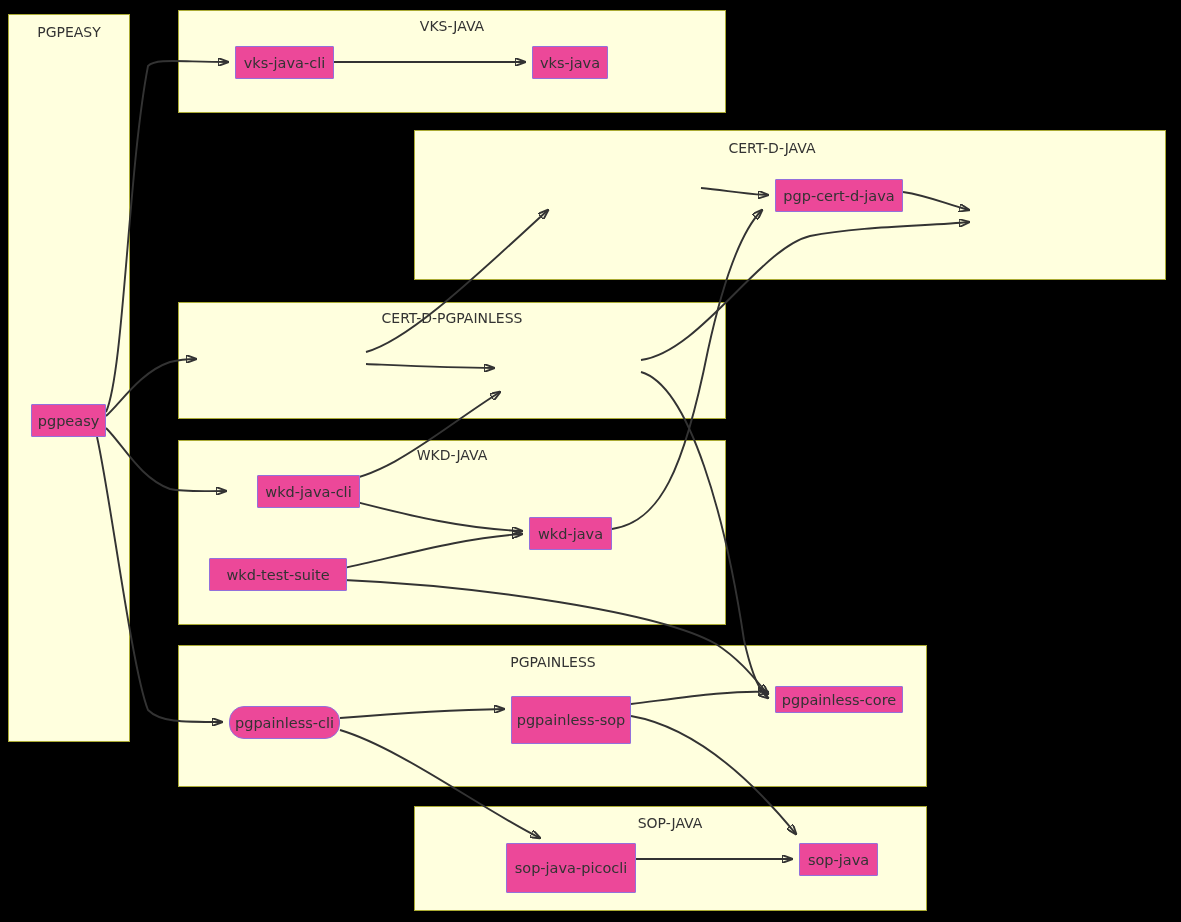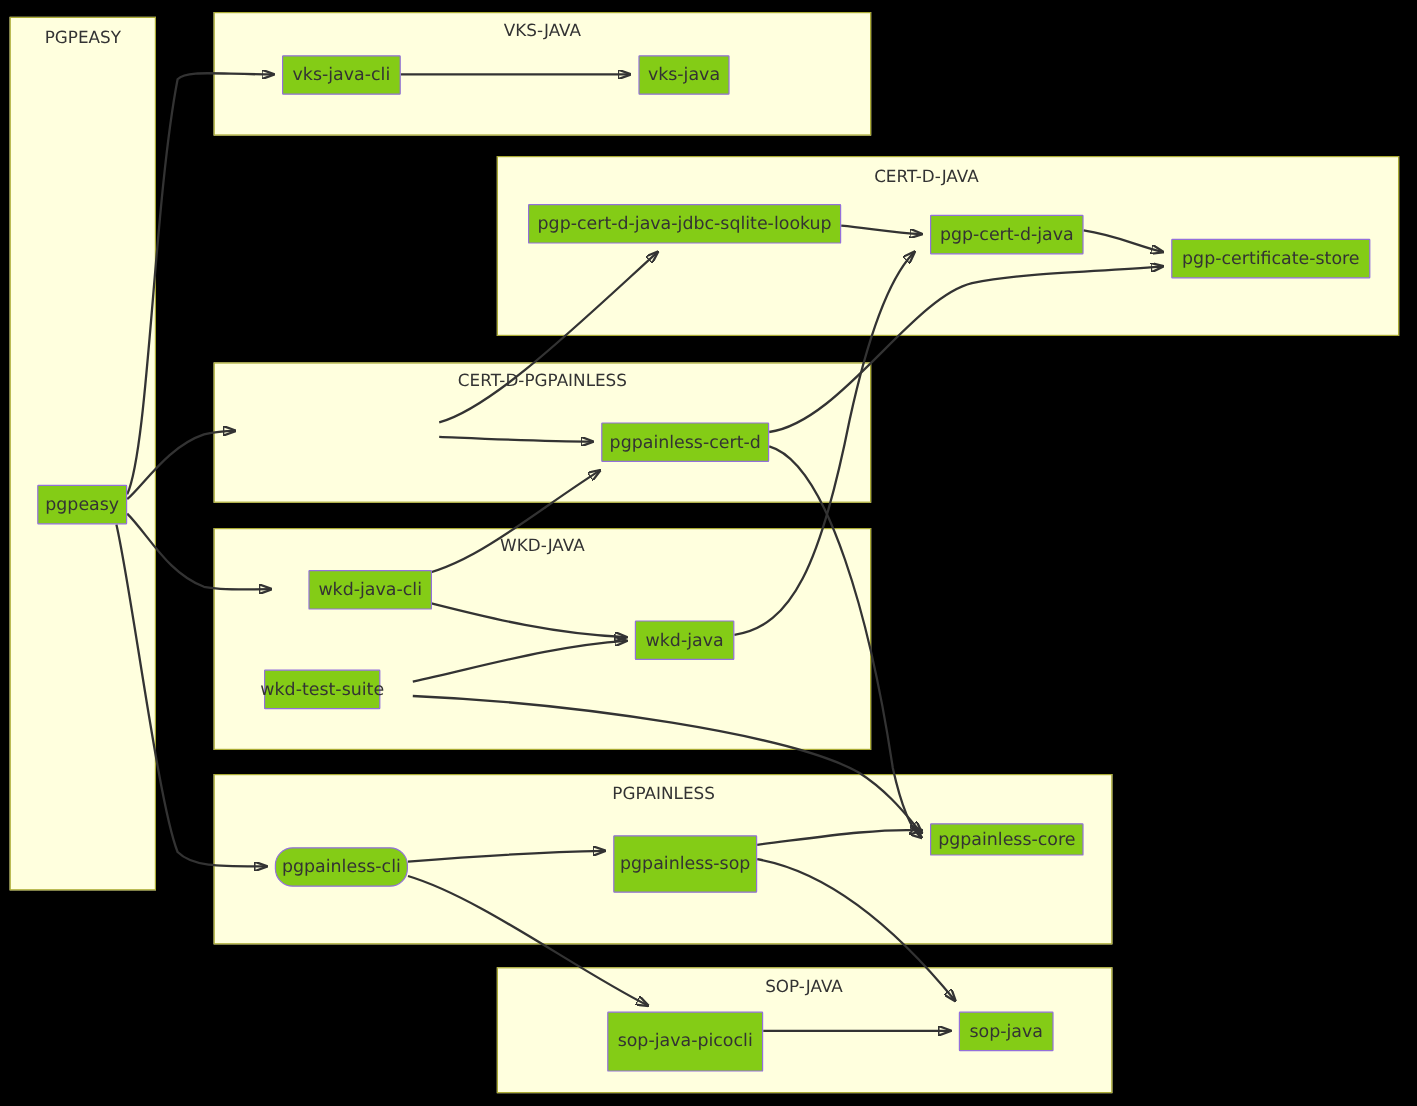--- a/index.html
+++ b/index.html
@@ -1,21 +1,21 @@
 <!DOCTYPE html>
 <html><head>
 <meta charset="utf-8">
 <style>
   html,body{margin:0;padding:0;background:#000;}
   #stage{position:relative;width:1181px;height:922px;background:#000;
          font-family:"DejaVu Sans","Liberation Sans",sans-serif;overflow:hidden;}
   .cluster{position:absolute;background:#ffffde;border:1px solid #aaaa33;box-sizing:border-box;}
   .cluster-label{position:absolute;transform:translateX(-50%);font-size:14px;color:#333;
                  white-space:nowrap;line-height:1;}
-  .node{position:absolute;background:#84cc16;border:1px solid #9370db;box-sizing:border-box;
+  .node{position:absolute;background:#ec4899;border:1px solid #9370db;box-sizing:border-box;
         display:flex;align-items:center;justify-content:center;font-size:14.5px;color:#333;
         white-space:nowrap;border-radius:1px;}
   #edges{position:absolute;left:0;top:0;width:1181px;height:922px;pointer-events:none;}
   #edges path{fill:none;stroke:#333333;stroke-width:1.9px;}
 </style>
 </head>
 <body>
 
 <div id="stage">
 
@@ -62,26 +62,23 @@
         <path d="M 340 730 C 400 748, 480 808, 540 838" marker-end="url(#arrow)"></path>
         <path d="M 631 704 C 680 698, 730 690, 768 692" marker-end="url(#arrow)"></path>
         <path d="M 631 716 C 700 728, 760 790, 796 834" marker-end="url(#arrow)"></path>
         <path d="M 636 859 C 690 859, 750 859, 792 859" marker-end="url(#arrow)"></path>
       </g>
   </svg>
 
   <div class="node" style="left: 31px; top: 404px; width: 75px; height: 33px;">pgpeasy</div>
   <div class="node" style="left: 235px; top: 46px; width: 99px; height: 33px;">vks-java-cli</div>
   <div class="node" style="left: 532px; top: 46px; width: 76px; height: 33px;">vks-java</div>
-  <div class="node" style="left: 440px; top: 170px; width: 261px; height: 33px;">pgp-cert-d-java-jdbc-sqlite-lookup</div>
   <div class="node" style="left: 775px; top: 179px; width: 128px; height: 33px;">pgp-cert-d-java</div>
-  <div class="node" style="left: 976px; top: 199px; width: 166px; height: 33px;">pgp-certificate-store</div>
-  <div class="node" style="left: 501px; top: 352px; width: 140px; height: 33px;">pgpainless-cert-d</div>
   <div class="node" style="left: 233px; top: 475px; width: 103px; height: 33px; margin-left: 24px;">wkd-java-cli</div>
   <div class="node" style="left: 529px; top: 517px; width: 83px; height: 33px;">wkd-java</div>
-  <div class="node" style="left: 220px; top: 558px; width: 97px; height: 33px;">wkd-test-suite</div>
+  <div class="node" style="left: 209px; top: 558px; width: 138px; height: 33px;">wkd-test-suite</div>
   <div class="node" style="left: 229px; top: 706px; width: 111px; height: 33px; border-radius: 15px;">pgpainless-cli</div>
   <div class="node" style="left: 511px; top: 696px; width: 120px; height: 48px;">pgpainless-sop</div>
   <div class="node" style="left: 775px; top: 686px; width: 128px; height: 27px;">pgpainless-core</div>
   <div class="node" style="left: 506px; top: 843px; width: 130px; height: 50px;">sop-java-picocli</div>
   <div class="node" style="left: 799px; top: 843px; width: 79px; height: 33px;">sop-java</div>
 
 </div>
 
 </body></html>

